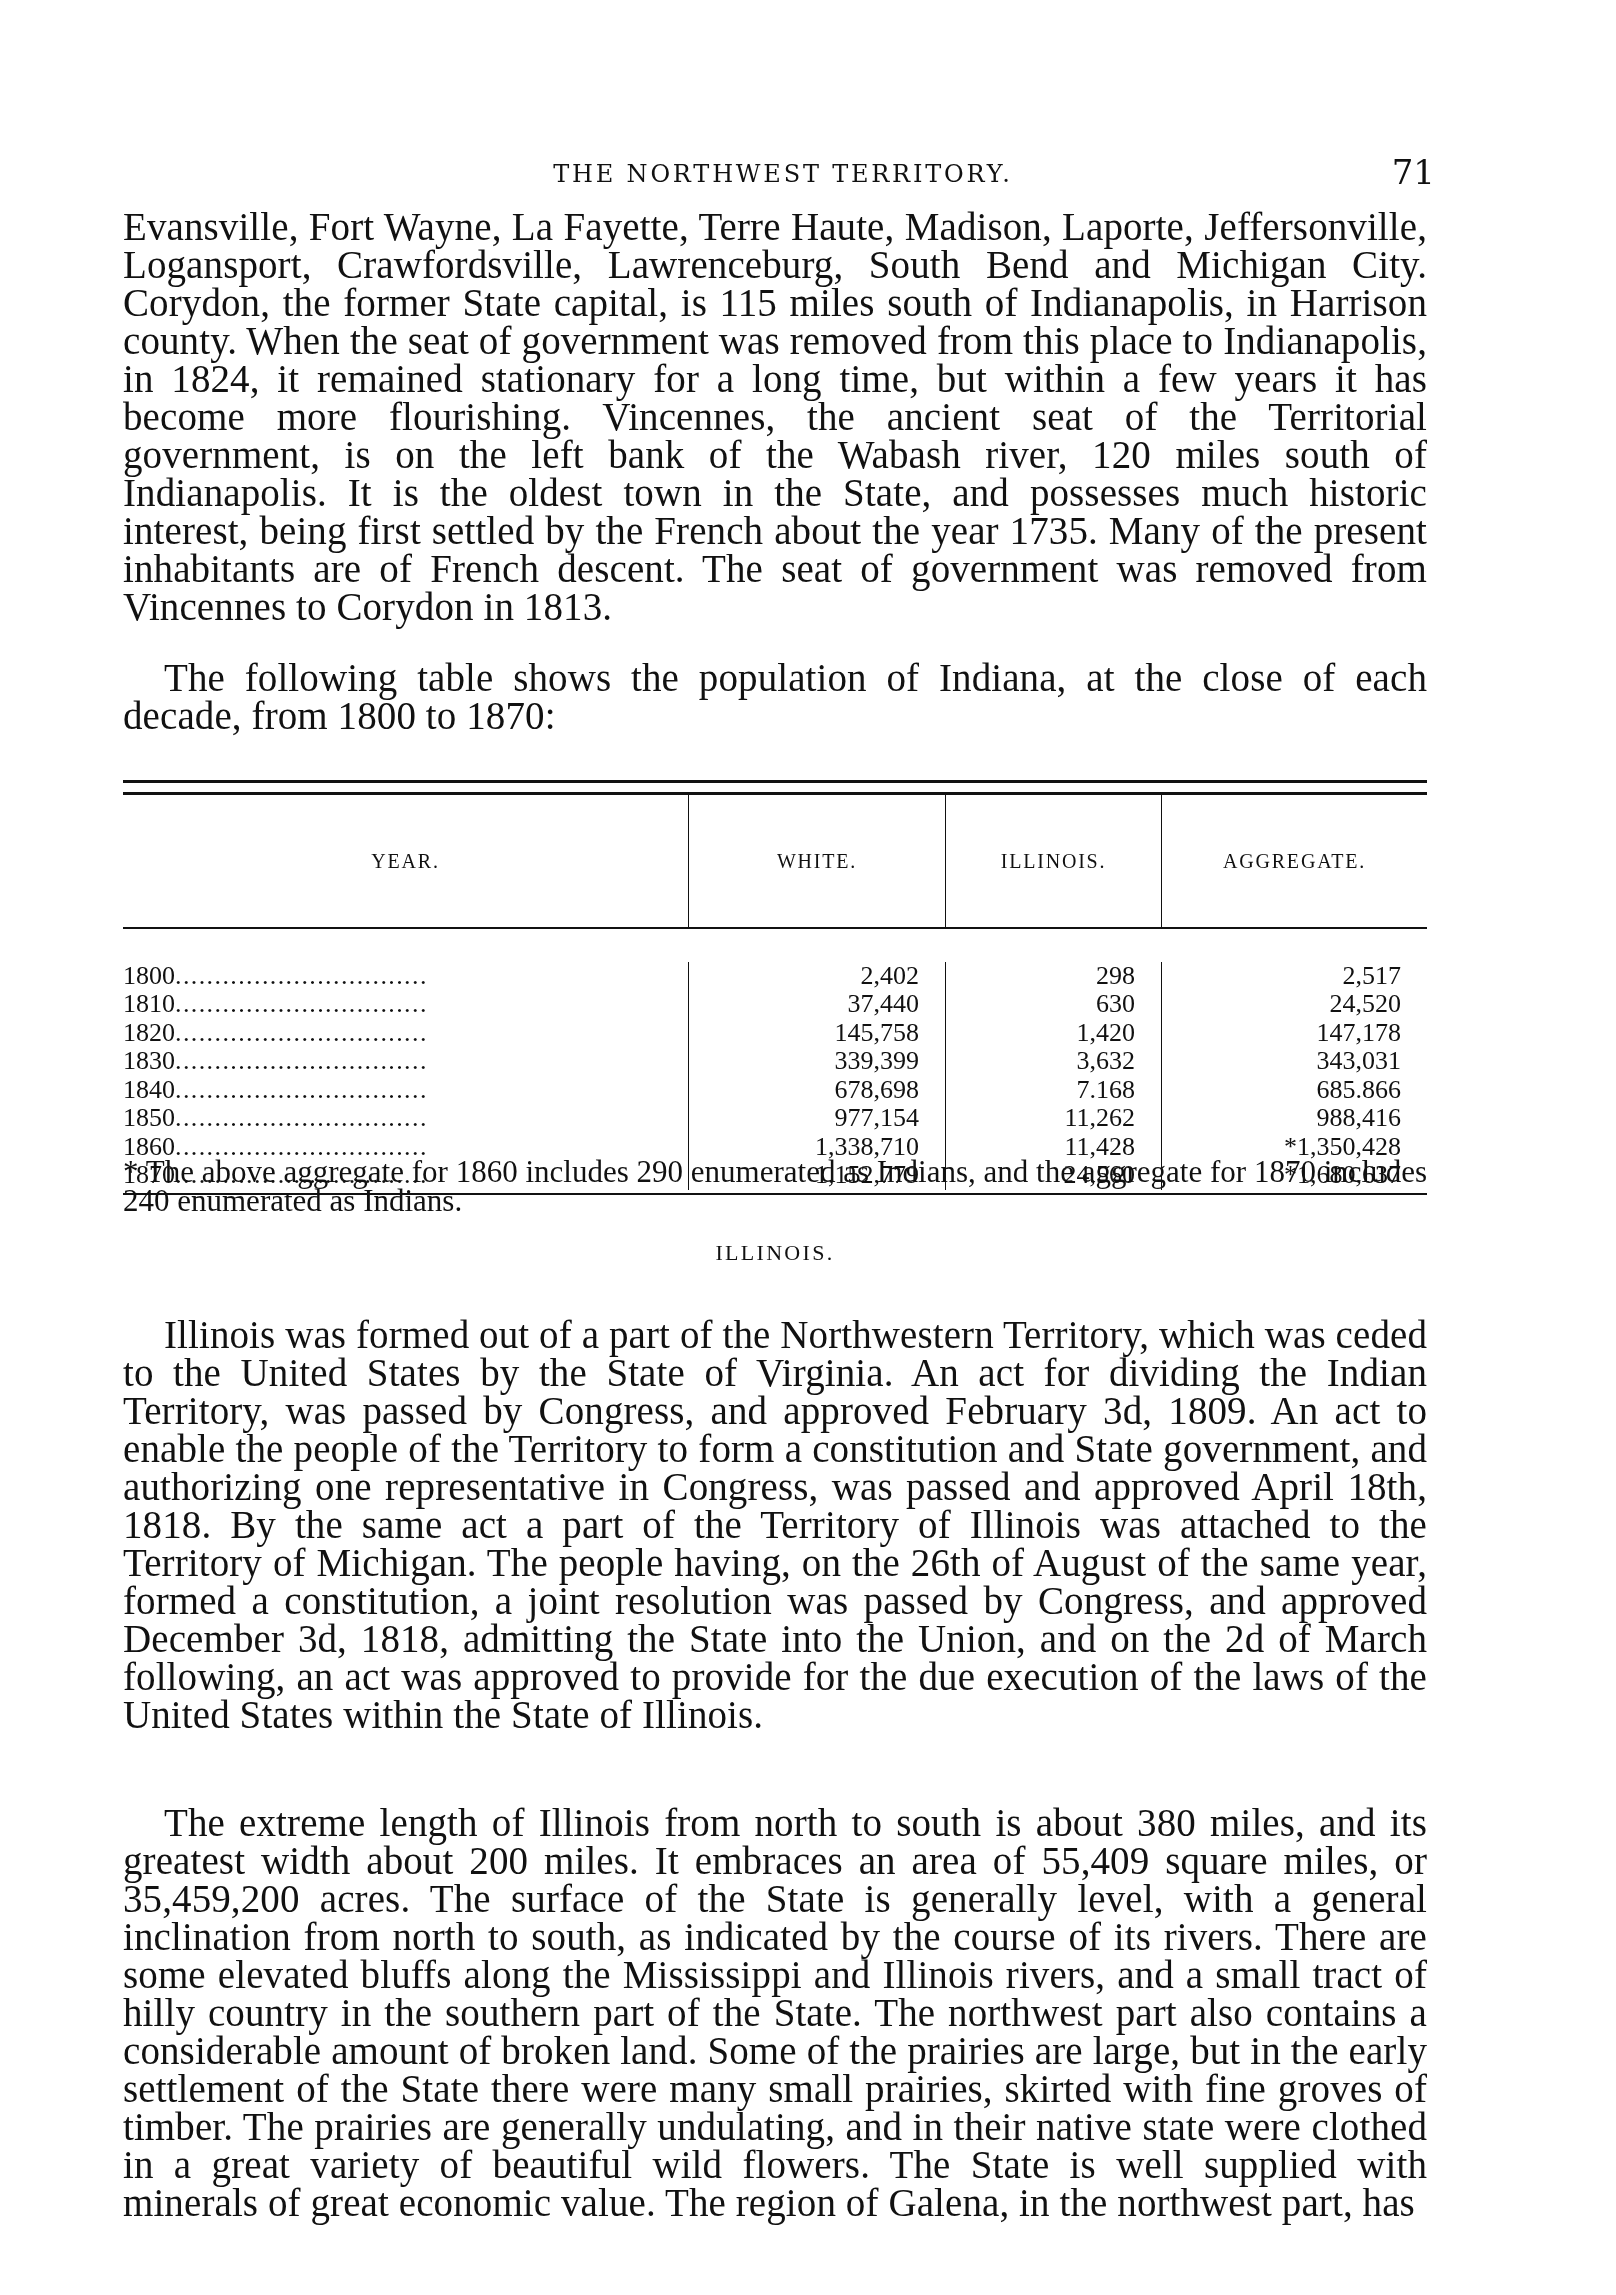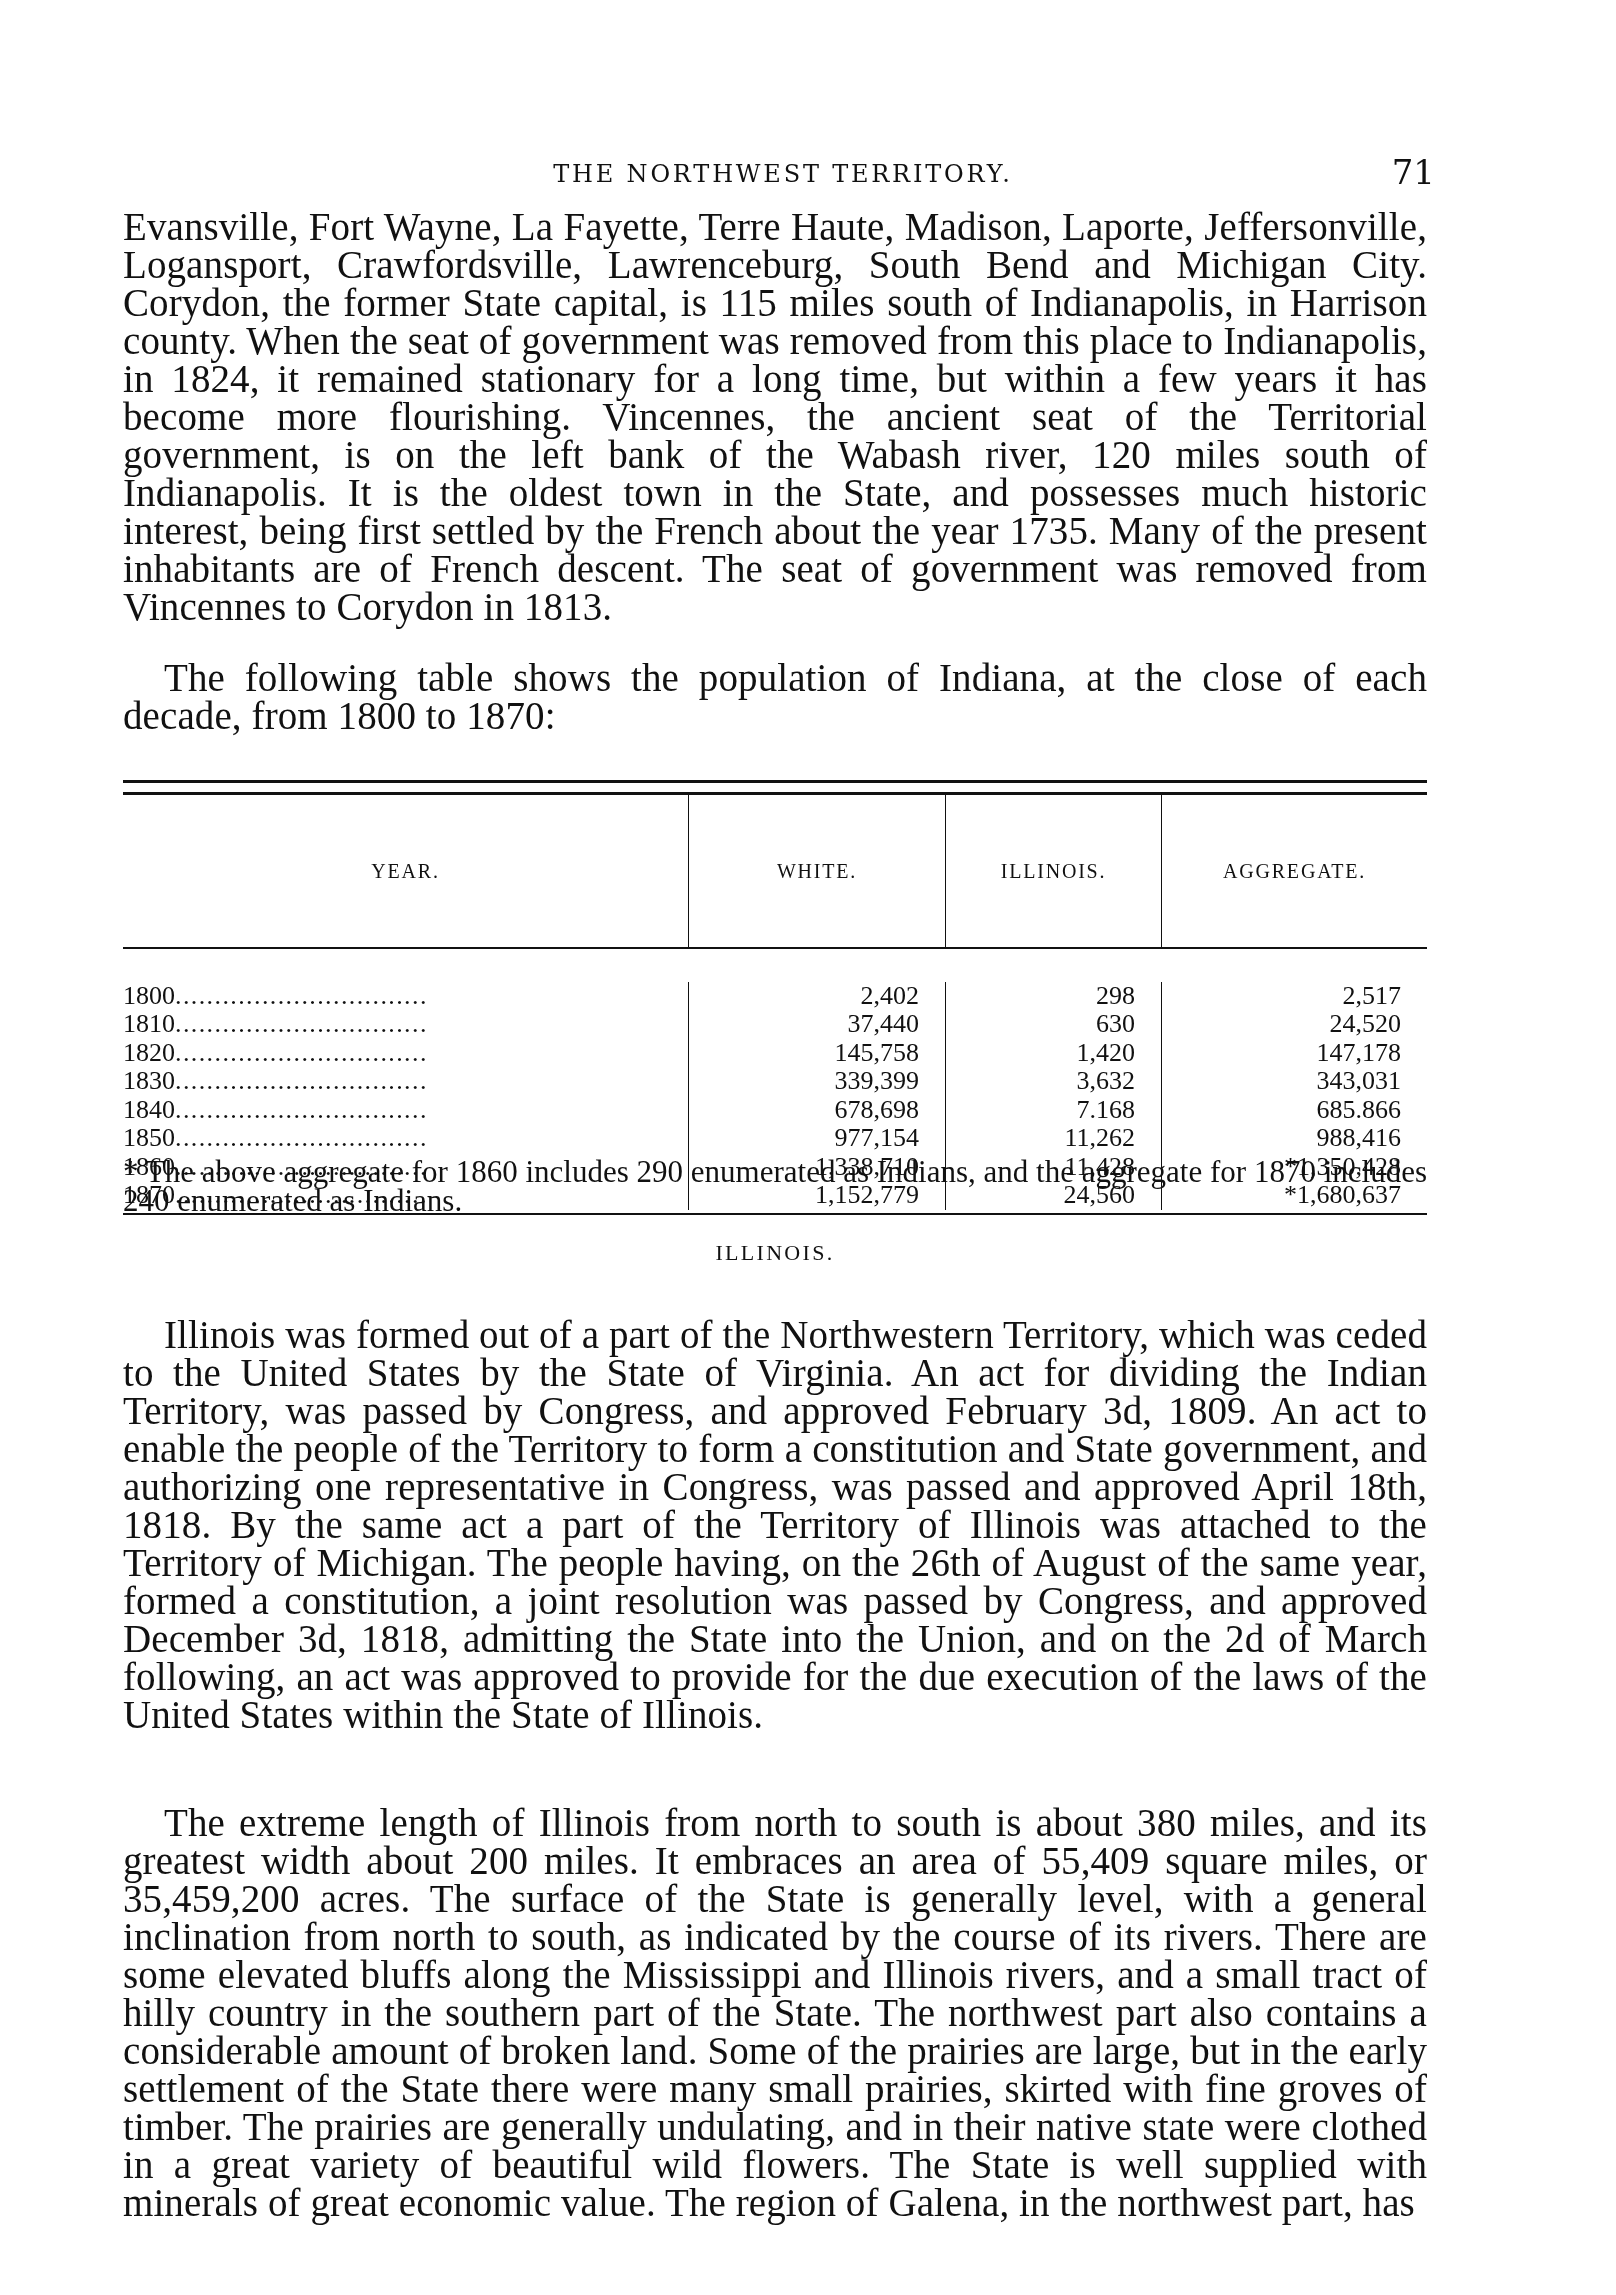--- a/index.html
+++ b/index.html
@@ -27,21 +27,21 @@
   }
   .indent { text-indent: 41px; }
   
   .pop-table {
     position: absolute; left: 0; top: 780px; width: 1304px;
   }
   .rule-thick { height: 0; border-top: 3.2px solid #111; }
   .rule-thin { height: 0; border-top: 2.3px solid #111; }
   .t-head {
     display: grid; grid-template-columns: 565px 257px 216px 266px;
-    height: 152px;
+    height: 132px;
   }
   .t-head > div {
     display: flex; align-items: center; justify-content: center;
     font-size: 20px; letter-spacing: 1.8px; font-variant: small-caps;
     font-family: "Liberation Serif", serif;
   }
   .t-head > div + div { border-left: 1.4px solid #111; }
   .t-body {
     display: grid; grid-template-columns: 565px 257px 216px 266px;
     padding: 4.6px 0 3.7px 0;

